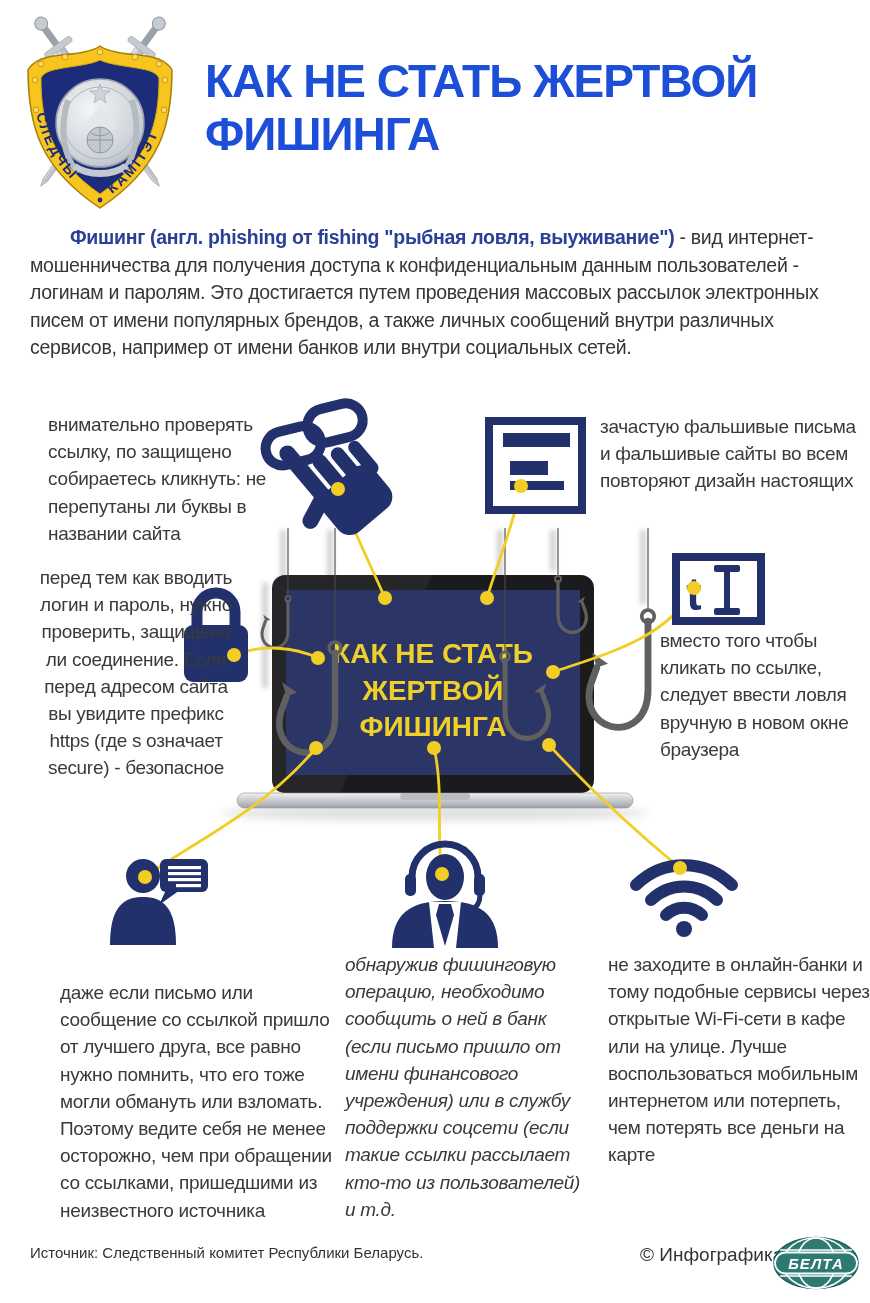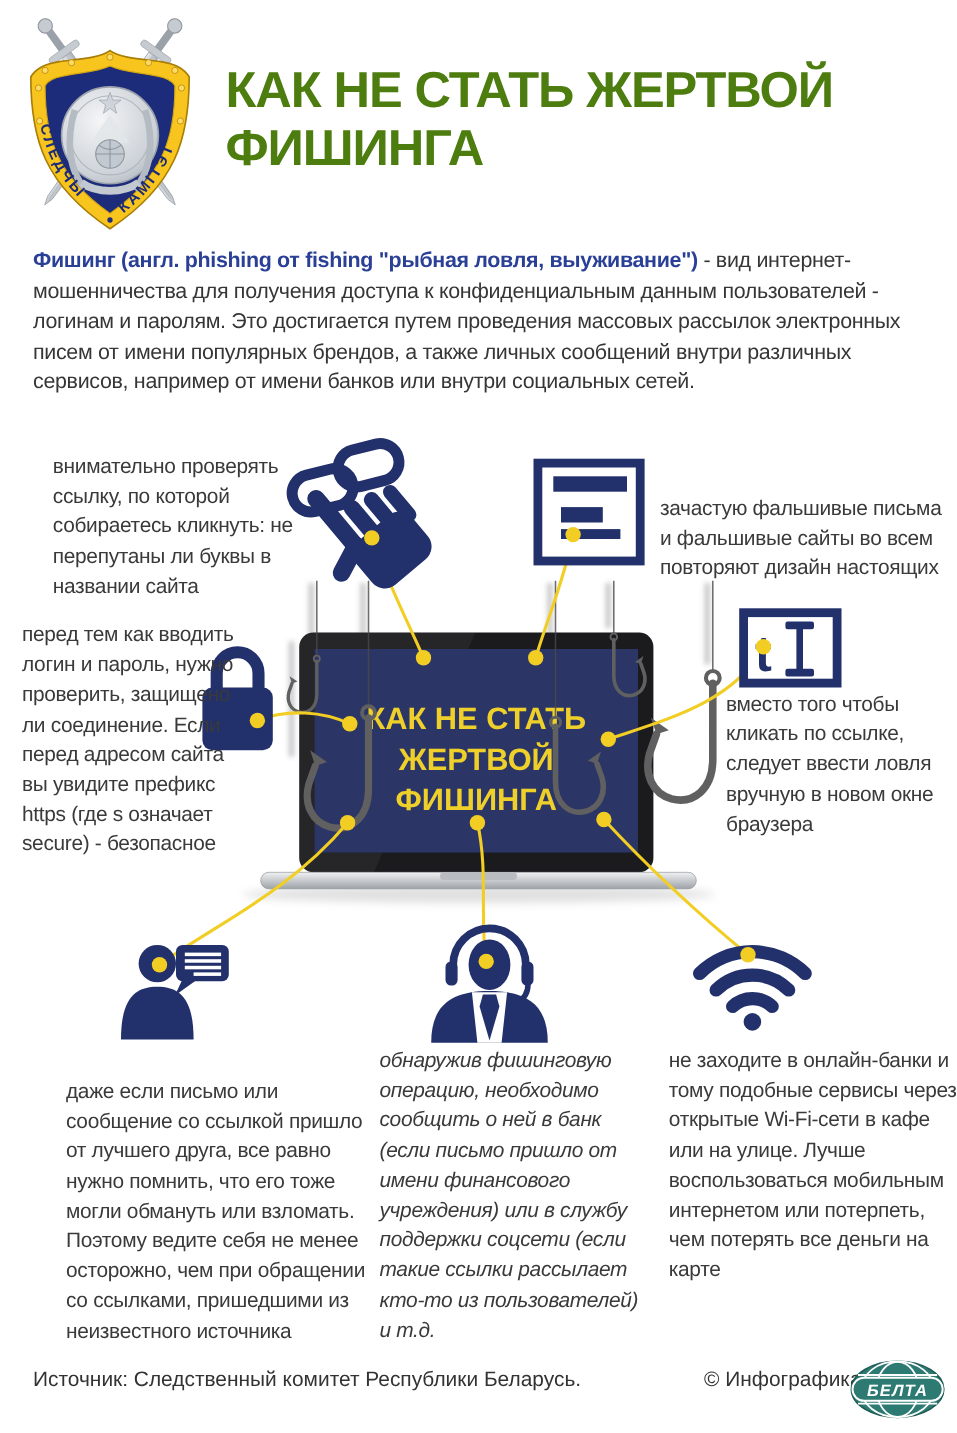--- a/index.html
+++ b/index.html
@@ -2,40 +2,40 @@
 <html><head>
 <meta charset="utf-8">
 <style>
   html,body{margin:0;padding:0;}
   body{
     width:870px;height:1303px;position:relative;background:#ffffff;
     font-family:"Liberation Sans",sans-serif;overflow:hidden;color:#363636;
   }
   #page-title{
     position:absolute;left:205px;top:55px;width:630px;
-    font-size:46px;line-height:53px;font-weight:bold;color:#4d7c0f;letter-spacing:-1px;
+    font-size:46px;line-height:53px;font-weight:bold;color:#1d4ed8;letter-spacing:-1px;
   }
   #intro{
     position:absolute;left:30px;top:224px;width:818px;
     font-size:19.5px;line-height:27.5px;letter-spacing:-0.3px;color:#363636;
   }
-  #intro .lead{color:#2a3f96;font-weight:bold;}
+  #intro .lead{color:#2a3f96;font-weight:bold;margin-left:40px;}
   .tip{
     position:absolute;font-size:19px;line-height:27.2px;letter-spacing:-0.3px;color:#3a3a3a;
   }
   #tip-check-link{left:48px;top:411px;width:248px;}
-  #tip-fake-design{left:600px;top:413px;width:258px;margin-top:36px;}
-  #tip-https{left:20px;top:564px;width:208px;}
+  #tip-fake-design{left:600px;top:413px;width:258px;}
+  #tip-https{left:32px;top:564px;width:208px;text-align:center;}
   #tip-type-address{left:660px;top:627px;width:208px;}
   #tip-friend-link{left:60px;top:979px;width:292px;}
   #tip-report{left:345px;top:951px;width:248px;font-style:italic;}
   #tip-wifi{left:608px;top:951px;width:268px;}
   #mid-art{position:absolute;left:0;top:388px;}
   #emblem{position:absolute;left:10px;top:8px;}
-  #footer-source{position:absolute;left:30px;top:1244px;font-size:19px;color:#333;}
+  #footer-source{position:absolute;left:30px;top:1244px;font-size:15px;color:#333;}
   #footer-copyright{position:absolute;left:640px;top:1244px;font-size:19px;color:#333;}
   #belta-logo{position:absolute;left:772px;top:1236px;}
 </style>
 </head>
 <body>
 
 <svg id="emblem" width="180" height="205" viewBox="0 0 180 205">
   <defs>
     <linearGradient id="bladeGrad" x1="0" y1="0" x2="1" y2="0">
       <stop offset="0" stop-color="#e9ebee"></stop>
@@ -257,21 +257,21 @@
       <circle cx="553" cy="284" r="7"></circle>
     <circle cx="316" cy="360" r="7"></circle>
       <circle cx="145" cy="489" r="7"></circle>
     <circle cx="434" cy="360" r="7"></circle>
       <circle cx="442" cy="486" r="7"></circle>
     <circle cx="549" cy="357" r="7"></circle>
       <circle cx="680" cy="480" r="7"></circle>
   </g>
 </svg>
 
-<div class="tip" id="tip-check-link">внимательно проверять ссылку, по которой собираетесь кликнуть: не перепутаны ли буквы в названии сайта</div>
+<div class="tip" id="tip-check-link">внимательно проверять ссылку, по защищено собираетесь кликнуть: не перепутаны ли буквы в названии сайта</div>
 <div class="tip" id="tip-fake-design">зачастую фальшивые письма и фальшивые сайты во всем повторяют дизайн настоящих</div>
 <div class="tip" id="tip-https">перед тем как вводить логин и пароль, нужно проверить, защищено ли соединение. Если перед адресом сайта вы увидите префикс https (где s означает secure) - безопасное</div>
 <div class="tip" id="tip-type-address">вместо того чтобы кликать по ссылке, следует ввести ловля вручную в новом окне браузера</div>
 <div class="tip" id="tip-friend-link">даже если письмо или сообщение со ссылкой пришло от лучшего друга, все равно нужно помнить, что его тоже могли обмануть или взломать. Поэтому ведите себя не менее осторожно, чем при обращении со ссылками, пришедшими из неизвестного источника</div>
 <div class="tip" id="tip-report">обнаружив фишинговую операцию, необходимо сообщить о ней в банк (если письмо пришло от имени финансового учреждения) или в службу поддержки соцсети (если такие ссылки рассылает кто-то из пользователей) и т.д.</div>
 <div class="tip" id="tip-wifi">не заходите в онлайн-банки и тому подобные сервисы через открытые Wi-Fi-сети в кафе или на улице. Лучше воспользоваться мобильным интернетом или потерпеть, чем потерять все деньги на карте</div>
 
 <div id="footer-source">Источник: Следственный комитет Республики Беларусь.</div>
 <div id="footer-copyright">© Инфографика</div>
 <svg id="belta-logo" width="88" height="54" viewBox="0 0 88 54">

